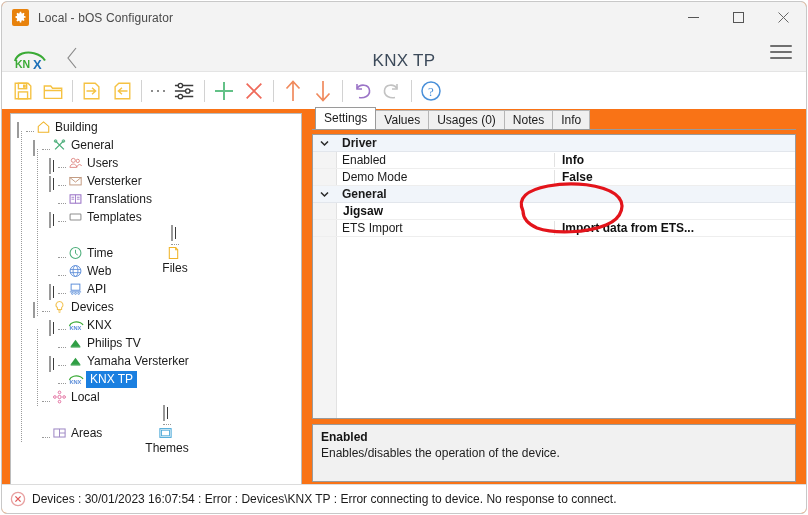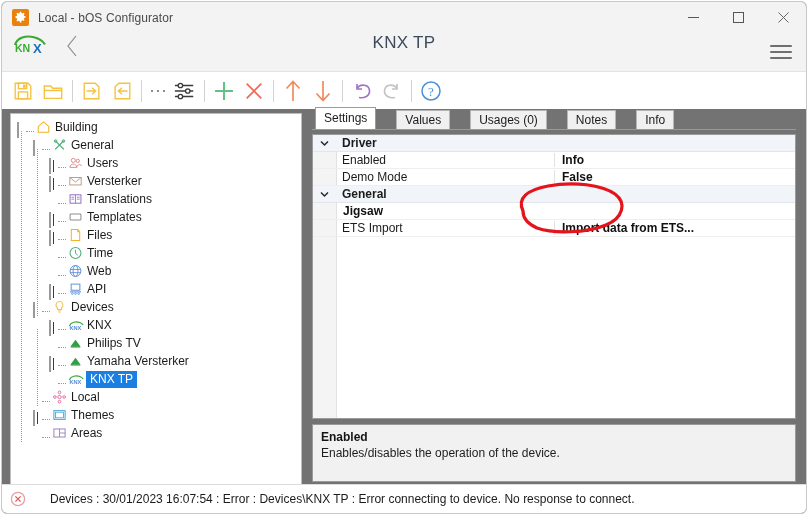--- a/index.html
+++ b/index.html
@@ -13,21 +13,21 @@
     color: #1a1a1a;
     overflow: hidden;
     position: relative;
   }
   .app-window {
     position: absolute;
     left: 1px; top: 1px;
     width: 806px; height: 513px;
     border: 1px solid #c8c8c8;
     border-radius: 6px;
-    background: #737373;
+    background: #f97316;
     box-sizing: border-box;
     overflow: hidden;
   }
 
   
   .titlebar {
     height: 31px;
     background: #f3f3f3;
     display: flex;
     align-items: center;
@@ -58,21 +58,21 @@
     color: #555;
   }
   .win-btn svg { display:block; }
 
   
   .headerbar {
     height: 38px;
     background: #f3f3f3;
     border-bottom: 1px solid #e4e4e4;
     position: relative;
-    display: flex; align-items: flex-start;
+    display: flex; align-items: flex-end;
   }
   .knx-logo {
     margin-left: 9px;
     width: 38px; height: 22px;
     display:flex; align-items:center; justify-content:center;
   }
   .back-chevron {
     margin-left: 14px;
     width: 18px; height: 26px;
     display:flex; align-items:center; justify-content:center;
@@ -187,21 +187,20 @@
     position: absolute;
     left: 310px; top: 0px;
     width: 484px;
   }
   .tabstrip {
     display: flex;
     align-items: flex-end;
     height: 21px;
     border-bottom: 1px solid #9a9a9a;
     padding-left: 3px;
-    gap: 21px;
   }
   .tab {
     height: 19px;
     line-height: 19px;
     padding: 0 8px;
     font-size: 12px;
     color: #1b1b1b;
     border: 1px solid #b6b6b6;
     border-bottom: none;
     background: #f0f0f0;
@@ -290,21 +289,20 @@
 
   
   .statusbar {
     position: absolute;
     left: 0; right: 0; bottom: 0;
     height: 28px;
     border-top: 1px solid #dcdcdc;
     background: #ffffff;
     display: flex; align-items: center;
     padding-left: 8px;
-    gap: 18px;
   }
   .status-icon { width: 16px; height: 16px; flex: none; margin-right: 6px; }
   .status-text { font-size: 12px; color: #1b1b1b; white-space: nowrap; }
 </style>
 </head>
 <body>
 
 <div class="app-window">
 
   <div class="titlebar">
@@ -526,21 +524,21 @@
           <div class="tnode" style="padding-left: 38px;">
             <span class="tw"><span class="tbox plus"></span></span>
             <span class="dots"></span>
             <span class="tico">
               <svg width="15" height="14" viewBox="0 0 16 16">
                 <rect x="1.8" y="4.5" width="12.4" height="7" rx="0.8" fill="none" stroke="#8e8e8e" stroke-width="1.2"></rect>
               </svg>
             </span>
             <span class="tlabel">Templates</span>
           </div>
-          <div class="tnode" style="padding-left: 38px;">
+          <div class="tnode" style="padding-left: 38px; flex-direction: column;">
             <span class="tw"><span class="tbox plus"></span></span>
             <span class="dots"></span>
             <span class="tico">
               <svg width="15" height="14" viewBox="0 0 16 16">
                 <path d="M3.2 1.8h7.3l2.3 2.4v10H3.2z" fill="none" stroke="#f0b429" stroke-width="1.2"></path>
                 <path d="M10.5 1.8v2.4h2.3" fill="none" stroke="#f0b429" stroke-width="1.2"></path>
               </svg>
             </span>
             <span class="tlabel">Files</span>
           </div>
@@ -643,21 +641,21 @@
               <svg width="15" height="14" viewBox="0 0 16 16">
                 <circle cx="8" cy="8" r="1.9" fill="none" stroke="#e26d9e" stroke-width="1.1"></circle>
                 <circle cx="8" cy="2.7" r="1.5" fill="none" stroke="#e26d9e" stroke-width="1.1"></circle>
                 <circle cx="8" cy="13.3" r="1.5" fill="none" stroke="#e26d9e" stroke-width="1.1"></circle>
                 <circle cx="2.7" cy="8" r="1.5" fill="none" stroke="#e26d9e" stroke-width="1.1"></circle>
                 <circle cx="13.3" cy="8" r="1.5" fill="none" stroke="#e26d9e" stroke-width="1.1"></circle>
               </svg>
             </span>
             <span class="tlabel">Local</span>
           </div>
-          <div class="tnode" style="padding-left: 22px;">
+          <div class="tnode" style="padding-left: 22px; flex-direction: column;">
             <span class="tw"><span class="tbox plus"></span></span>
             <span class="dots"></span>
             <span class="tico">
               <svg width="15" height="14" viewBox="0 0 16 16">
                 <rect x="1.6" y="3" width="12.8" height="10" fill="none" stroke="#4aa8d8" stroke-width="1.2"></rect>
                 <rect x="3.4" y="4.8" width="9.2" height="6.4" fill="none" stroke="#4aa8d8" stroke-width="1"></rect>
               </svg>
             </span>
             <span class="tlabel">Themes</span>
           </div>

